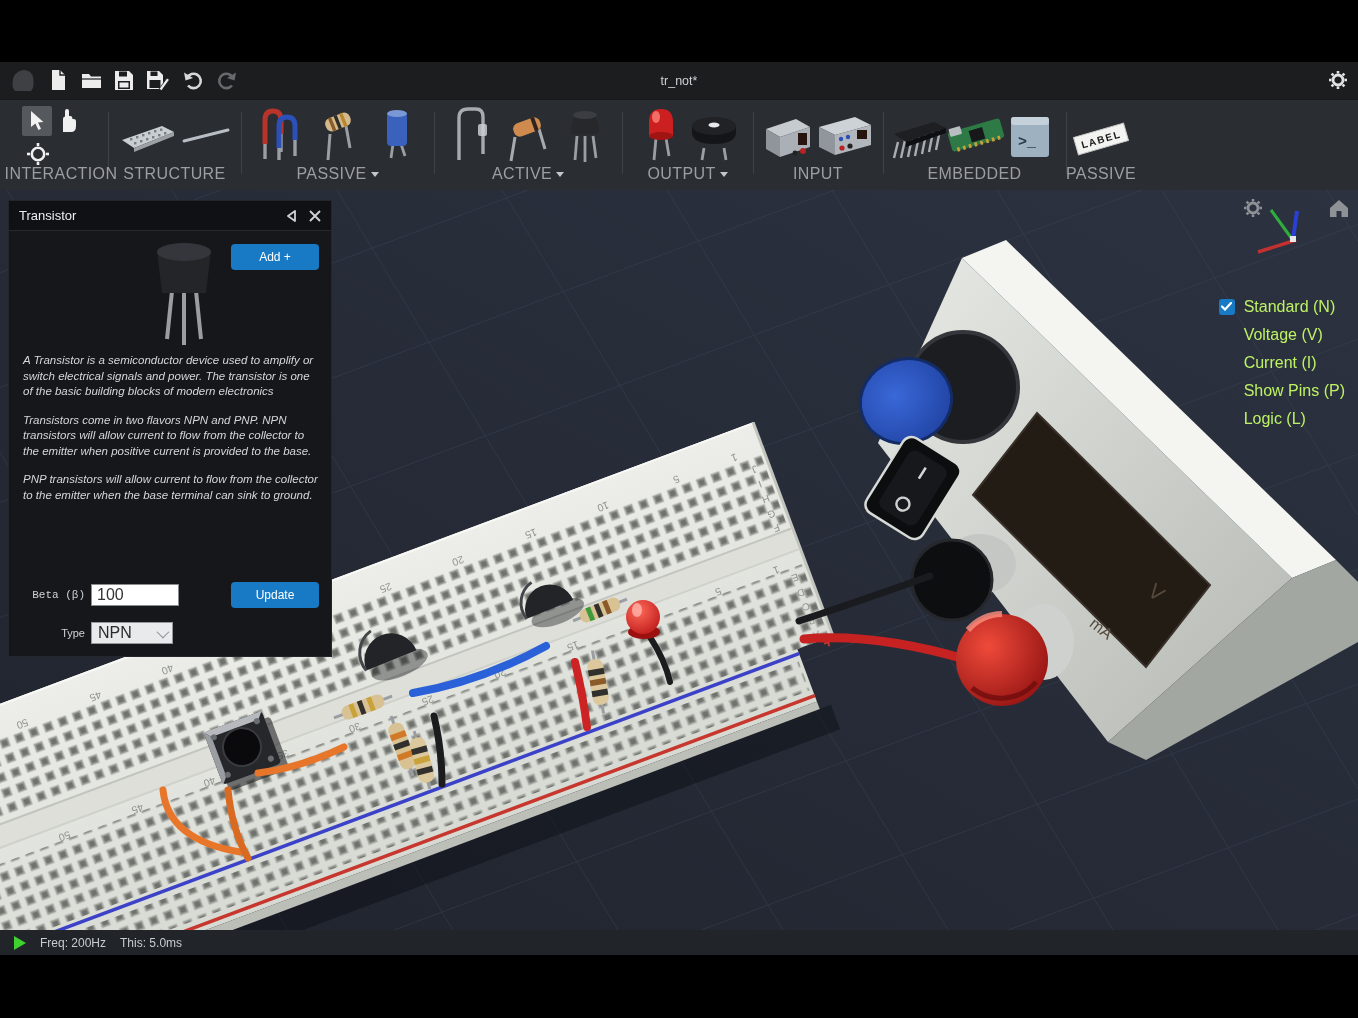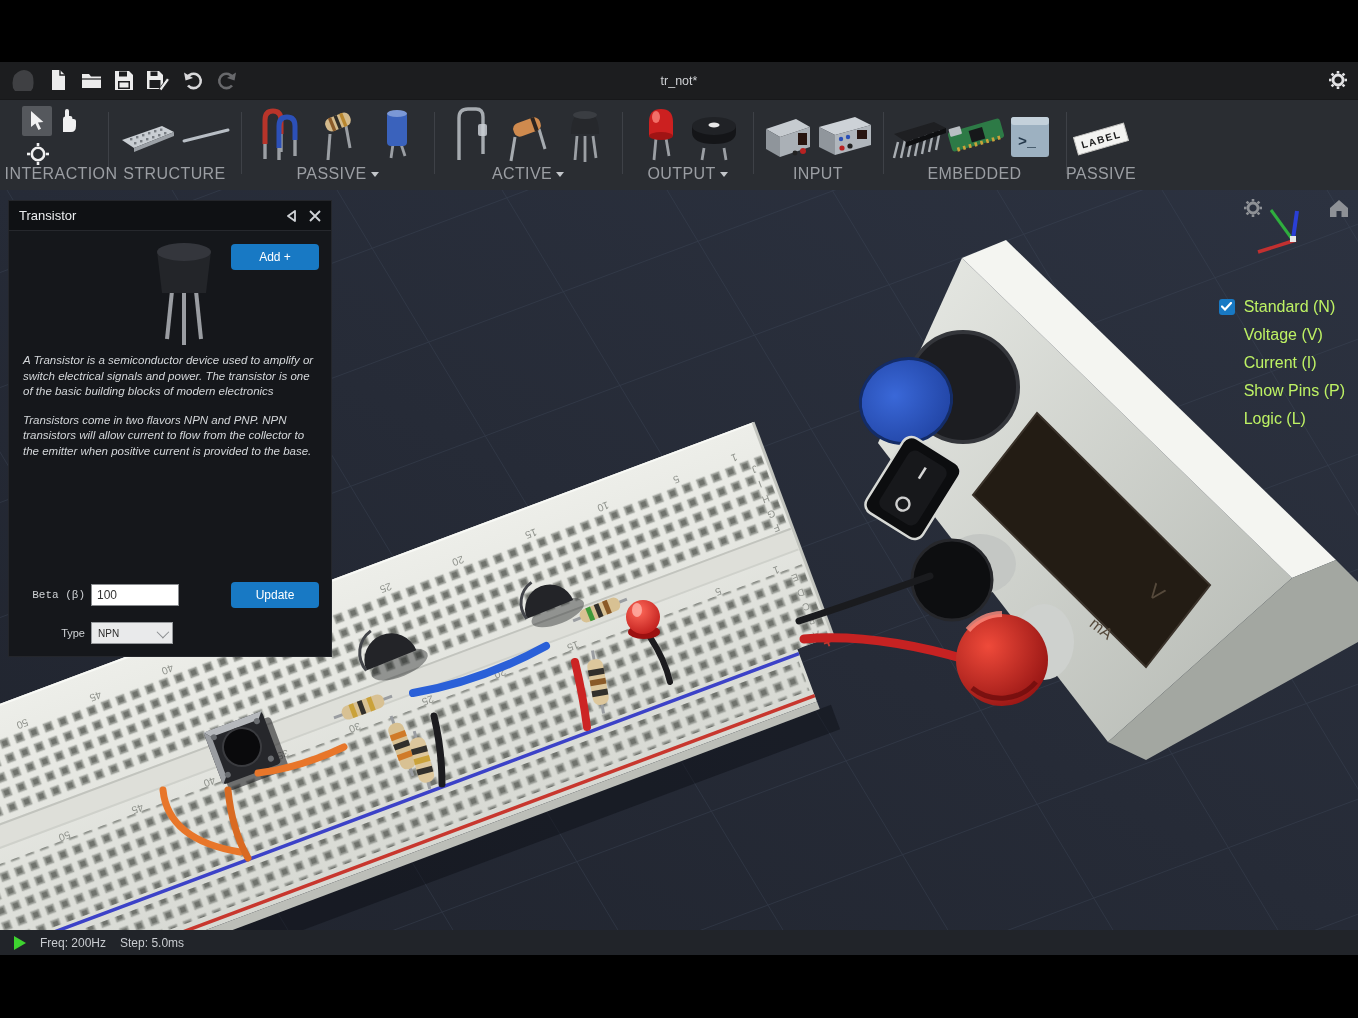--- a/index.html
+++ b/index.html
@@ -38,23 +38,23 @@
   .btn-blue{position:absolute;background:#1879c4;color:#fff;border:none;border-radius:4px;
             font-size:12px;font-family:"Liberation Sans",sans-serif;width:88px;height:26px;cursor:pointer;}
   .add-btn{right:12px;top:43px;}
   .upd-btn{right:12px;top:381px;}
   .panel-paras{position:absolute;left:14px;right:12px;top:152px;}
   .panel-paras p{margin:0 0 13px 0;font-size:11.5px;line-height:15.5px;color:#d4d7da;font-style:italic;}
   .fld-label{position:absolute;color:#cfd2d5;font-size:11px;width:64px;text-align:right;}
   .beta-label{left:12px;top:388px;font-family:Liberation Mono, monospace;}
   .type-label{left:12px;top:426px;}
   .beta-input{position:absolute;left:82px;top:383px;width:76px;height:18px;border:1px solid #8a8d90;background:#fff;
-              color:#333;font-size:12px;font-family:"Liberation Sans",sans-serif;padding:1px 5px;}
+              color:#333;font-size:16px;font-family:"Liberation Sans",sans-serif;padding:1px 5px;}
   .type-select{position:absolute;left:82px;top:421px;width:82px;height:22px;background:#e9eaeb;border:1px solid #96999c;
-               box-sizing:border-box;display:flex;align-items:center;padding-left:6px;font-size:10px;color:#2b2b2b;}
+               box-sizing:border-box;display:flex;align-items:center;padding-left:6px;font-size:16px;color:#2b2b2b;}
   .type-caret{margin-left:auto;margin-right:6px;width:8px;height:8px;border-right:1.6px solid #8a8d90;border-bottom:1.6px solid #8a8d90;
               transform:rotate(45deg) translateY(-2px);}
 
   
   .view-opts{position:absolute;right:13px;top:108px;}
   .vo-item{display:flex;align-items:center;gap:9px;height:17px;margin-bottom:11px;justify-content:flex-start;}
   .vo-box{width:16px;height:16px;border-radius:3px;background:#1879c4;display:flex;align-items:center;justify-content:center;flex:0 0 16px;}
   .vo-box.ghost{background:transparent;}
   .vo-label{color:#bef264;font-size:16px;white-space:nowrap;}
   .vp-gear{position:absolute;left:1243px;top:8px;}
@@ -616,20 +616,21 @@
         <line x1="45" y1="50" x2="45" y2="104" stroke="#9a9da2" stroke-width="4"></line>
         <line x1="57" y1="50" x2="62" y2="98" stroke="#9a9da2" stroke-width="4"></line>
         <path d="M18,10 Q45,-6 72,10 L67,52 L23,52 Z" fill="#232529"></path>
         <ellipse cx="45" cy="11" rx="27" ry="9" fill="#34363c"></ellipse>
       </svg>
       <button class="btn-blue add-btn">Add +</button>
 
       <div class="panel-paras">
         <p>A Transistor is a semiconductor device used to amplify or switch electrical signals and power. The transistor is one of the basic building blocks of modern electronics</p>
         <p>Transistors come in two flavors NPN and PNP. NPN transistors will allow current to flow from the collector to the emitter when positive current is provided to the base.</p>
+        <p>PNP transistors will allow current to flow from the collector to the emitter when the base terminal can sink to ground.</p>
       </div>
 
       <div class="fld-label beta-label">Beta (β)</div>
       <input class="beta-input" value="100" style="">
       <button class="btn-blue upd-btn">Update</button>
       <div class="fld-label type-label">Type</div>
       <div class="type-select">
         <span>NPN</span>
         <span class="type-caret"></span>
       </div>
@@ -659,17 +660,17 @@
       <div class="vo-item">
         <span class="vo-box ghost"></span>
         <span class="vo-label">Logic (L)</span>
       </div>
     </div>
   </div>
 
   <div class="statusbar">
     <span class="play-tri"></span>
     <span class="status-text">Freq: 200Hz</span>
-    <span class="status-text">Step: 5.0ms</span>
+    <span class="status-text">This: 5.0ms</span>
   </div>
 
 </div>
 </div>
 
 </body></html>

